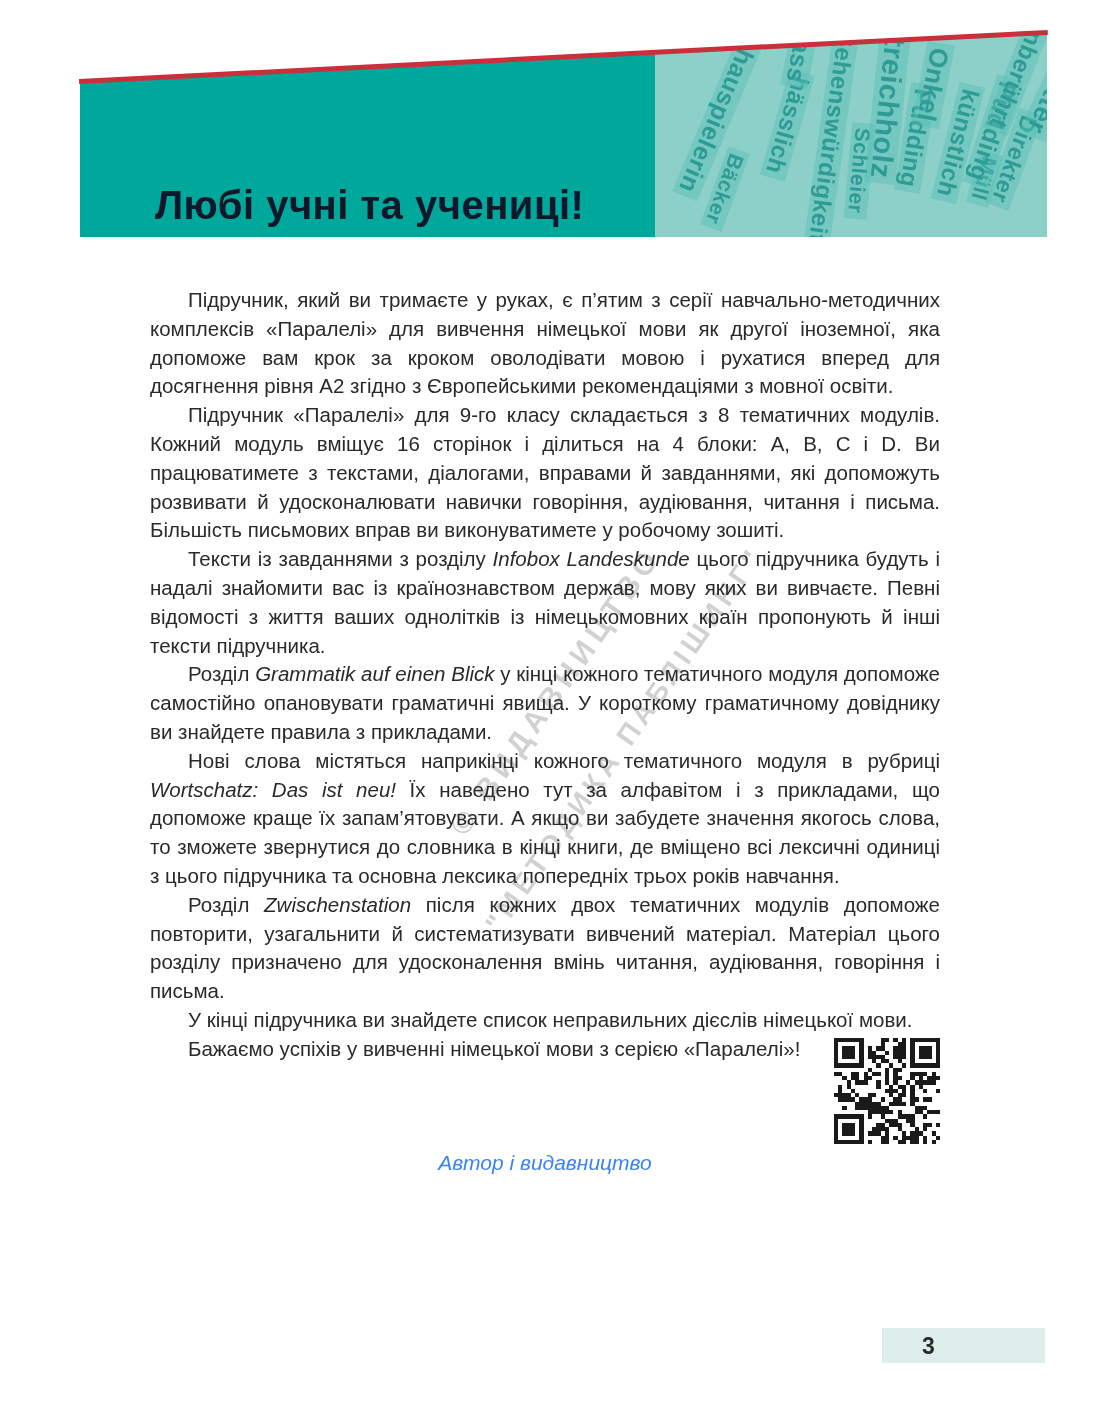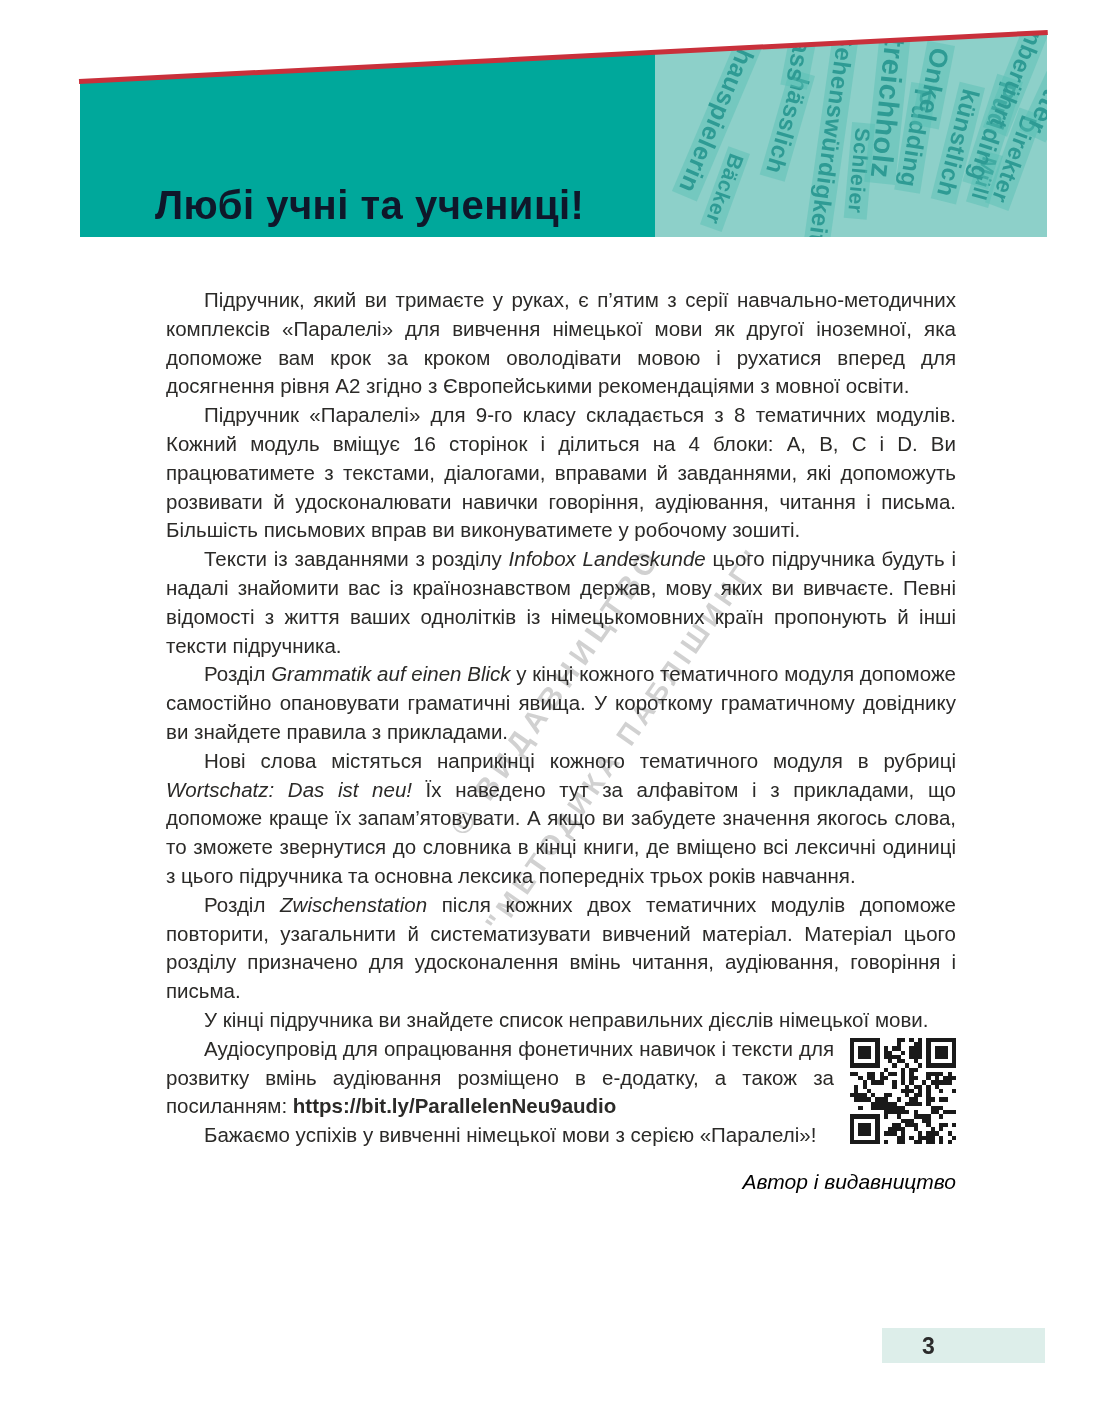--- a/index.html
+++ b/index.html
@@ -40,31 +40,31 @@
     display:flex;flex-direction:column;justify-content:center;align-items:center;
     gap:52px;transform:rotate(-55deg);z-index:1;pointer-events:none;
     color:rgba(140,140,140,0.40);font-weight:bold;text-align:center;
   }
   .watermark .wl1{font-size:30px;letter-spacing:6px;white-space:nowrap;}
   .watermark .wl2{font-size:28px;letter-spacing:5px;white-space:nowrap;}
 
   
   .body-text{
     position:absolute;left:150px;top:286px;width:790px;z-index:2;
-    color:#2b2a28;font-size:20.5px;line-height:28.8px;text-align:justify;margin-left:16px;
+    color:#2b2a28;font-size:20.5px;line-height:28.8px;text-align:justify;
   }
   .body-text p{margin:0;text-indent:38px;}
   .seg-bi{font-weight:normal;font-style:italic;}
   .seg-b{font-weight:bold;}
   .qr{
     float:right;width:106px;height:106px;margin:3px 0 5px 16px;
   }
   .signature{
-    clear:both;text-align:right;font-style:italic;font-size:21px;
-    margin-top:18px;color:#000000;
+    clear:both;text-align:center;font-style:italic;font-size:21px;
+    margin-top:18px;color:#3b82f6;
   }
 
   
   .footer-badge{
     position:absolute;left:882px;top:1328px;width:163px;height:35px;
     background:#ddeeea;
   }
   .footer-num{
     position:absolute;left:40px;top:5px;font-size:23px;color:#2b2b2b;
     font-weight:bold;
@@ -415,21 +415,20 @@
             <rect x="8" y="24" width="1" height="1" fill="#1a1a1a"></rect>
             <rect x="11" y="24" width="1" height="1" fill="#1a1a1a"></rect>
             <rect x="12" y="24" width="1" height="1" fill="#1a1a1a"></rect>
             <rect x="15" y="24" width="1" height="1" fill="#1a1a1a"></rect>
             <rect x="16" y="24" width="1" height="1" fill="#1a1a1a"></rect>
             <rect x="18" y="24" width="1" height="1" fill="#1a1a1a"></rect>
             <rect x="19" y="24" width="1" height="1" fill="#1a1a1a"></rect>
             <rect x="21" y="24" width="1" height="1" fill="#1a1a1a"></rect>
             <rect x="23" y="24" width="1" height="1" fill="#1a1a1a"></rect>
           </svg></div>
-        <p><span>Аудіосупровід для опрацювання фонетичних навичок і тексти для розвитку вмінь аудіювання розміщено в е-додатку, а також за посиланням: </span><span class="seg-b">https://bit.ly/ParallelenNeu9audio</span></p>
         <p><span>Бажаємо успіхів у вивченні німецької мови з серією «Паралелі»!</span></p>
       </div>
     <div class="signature">Автор і видавництво</div>
   </div>
 
   <div class="footer-badge">
     <span class="footer-num">3</span>
   </div>
 
 </div>

